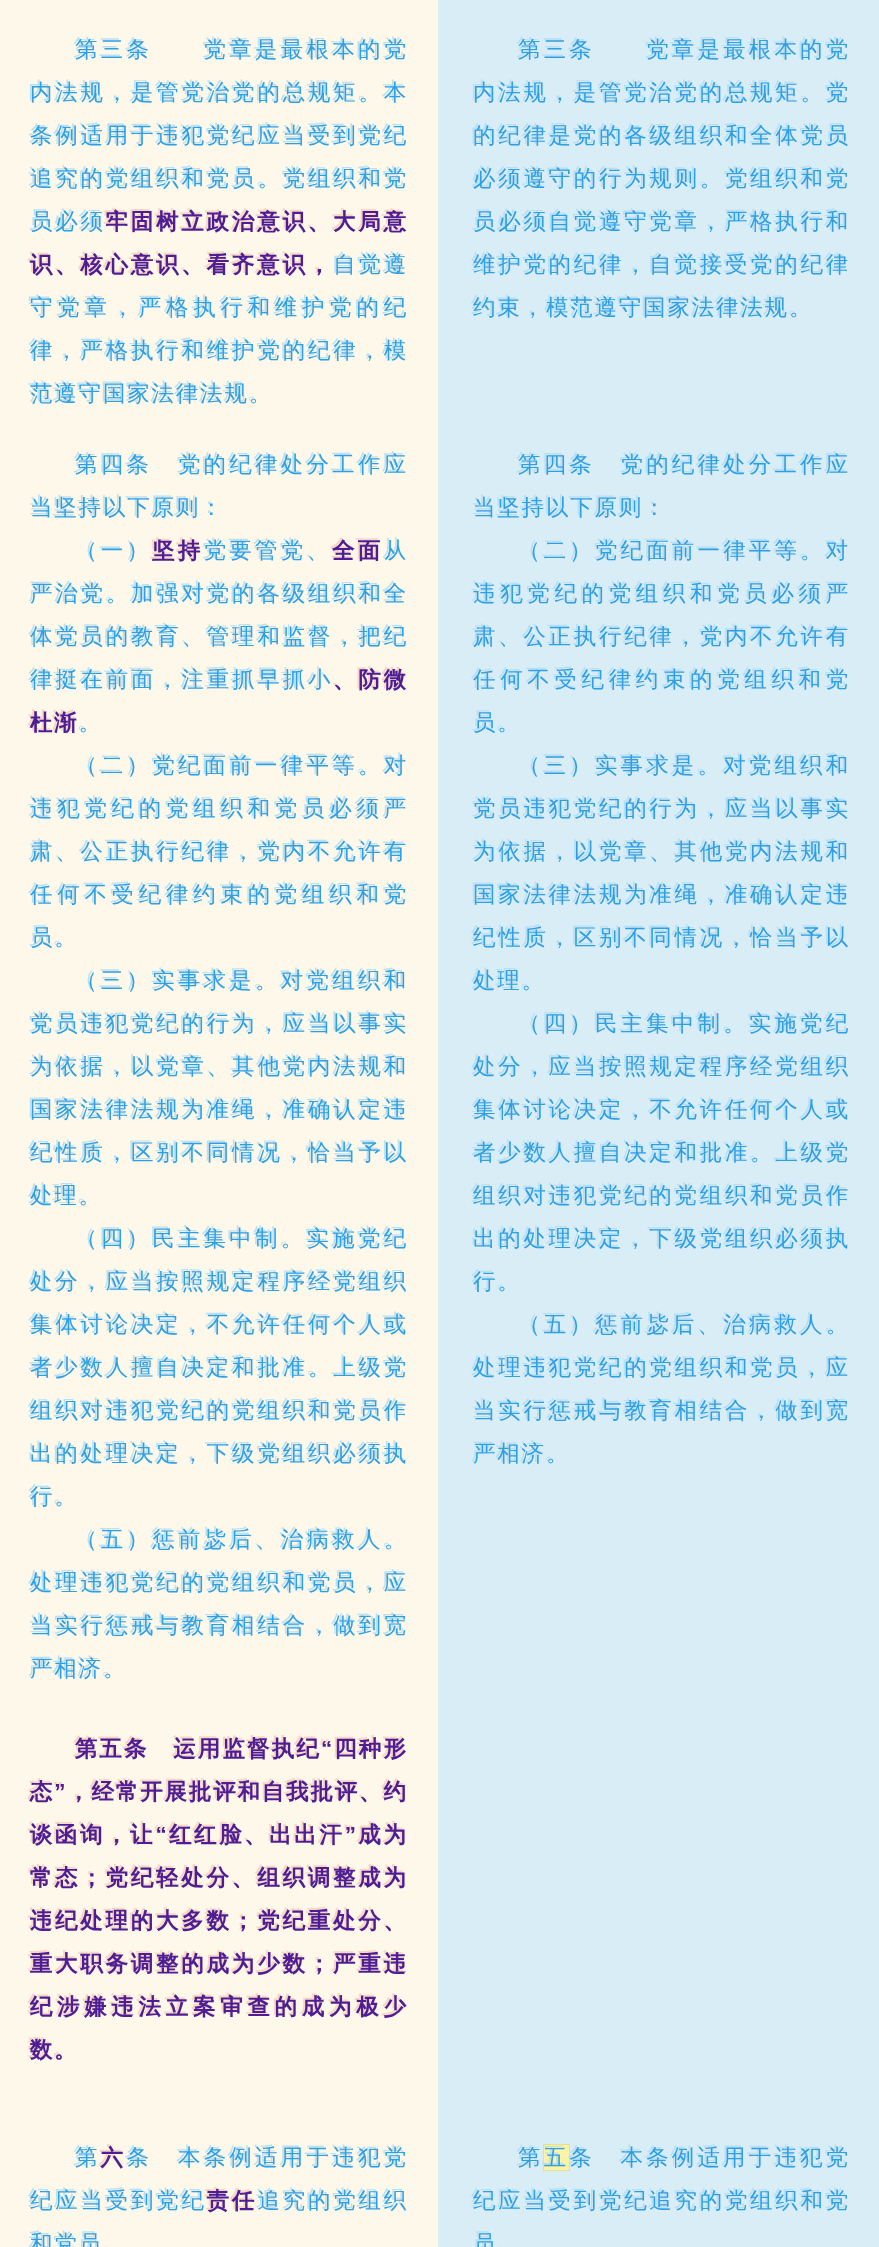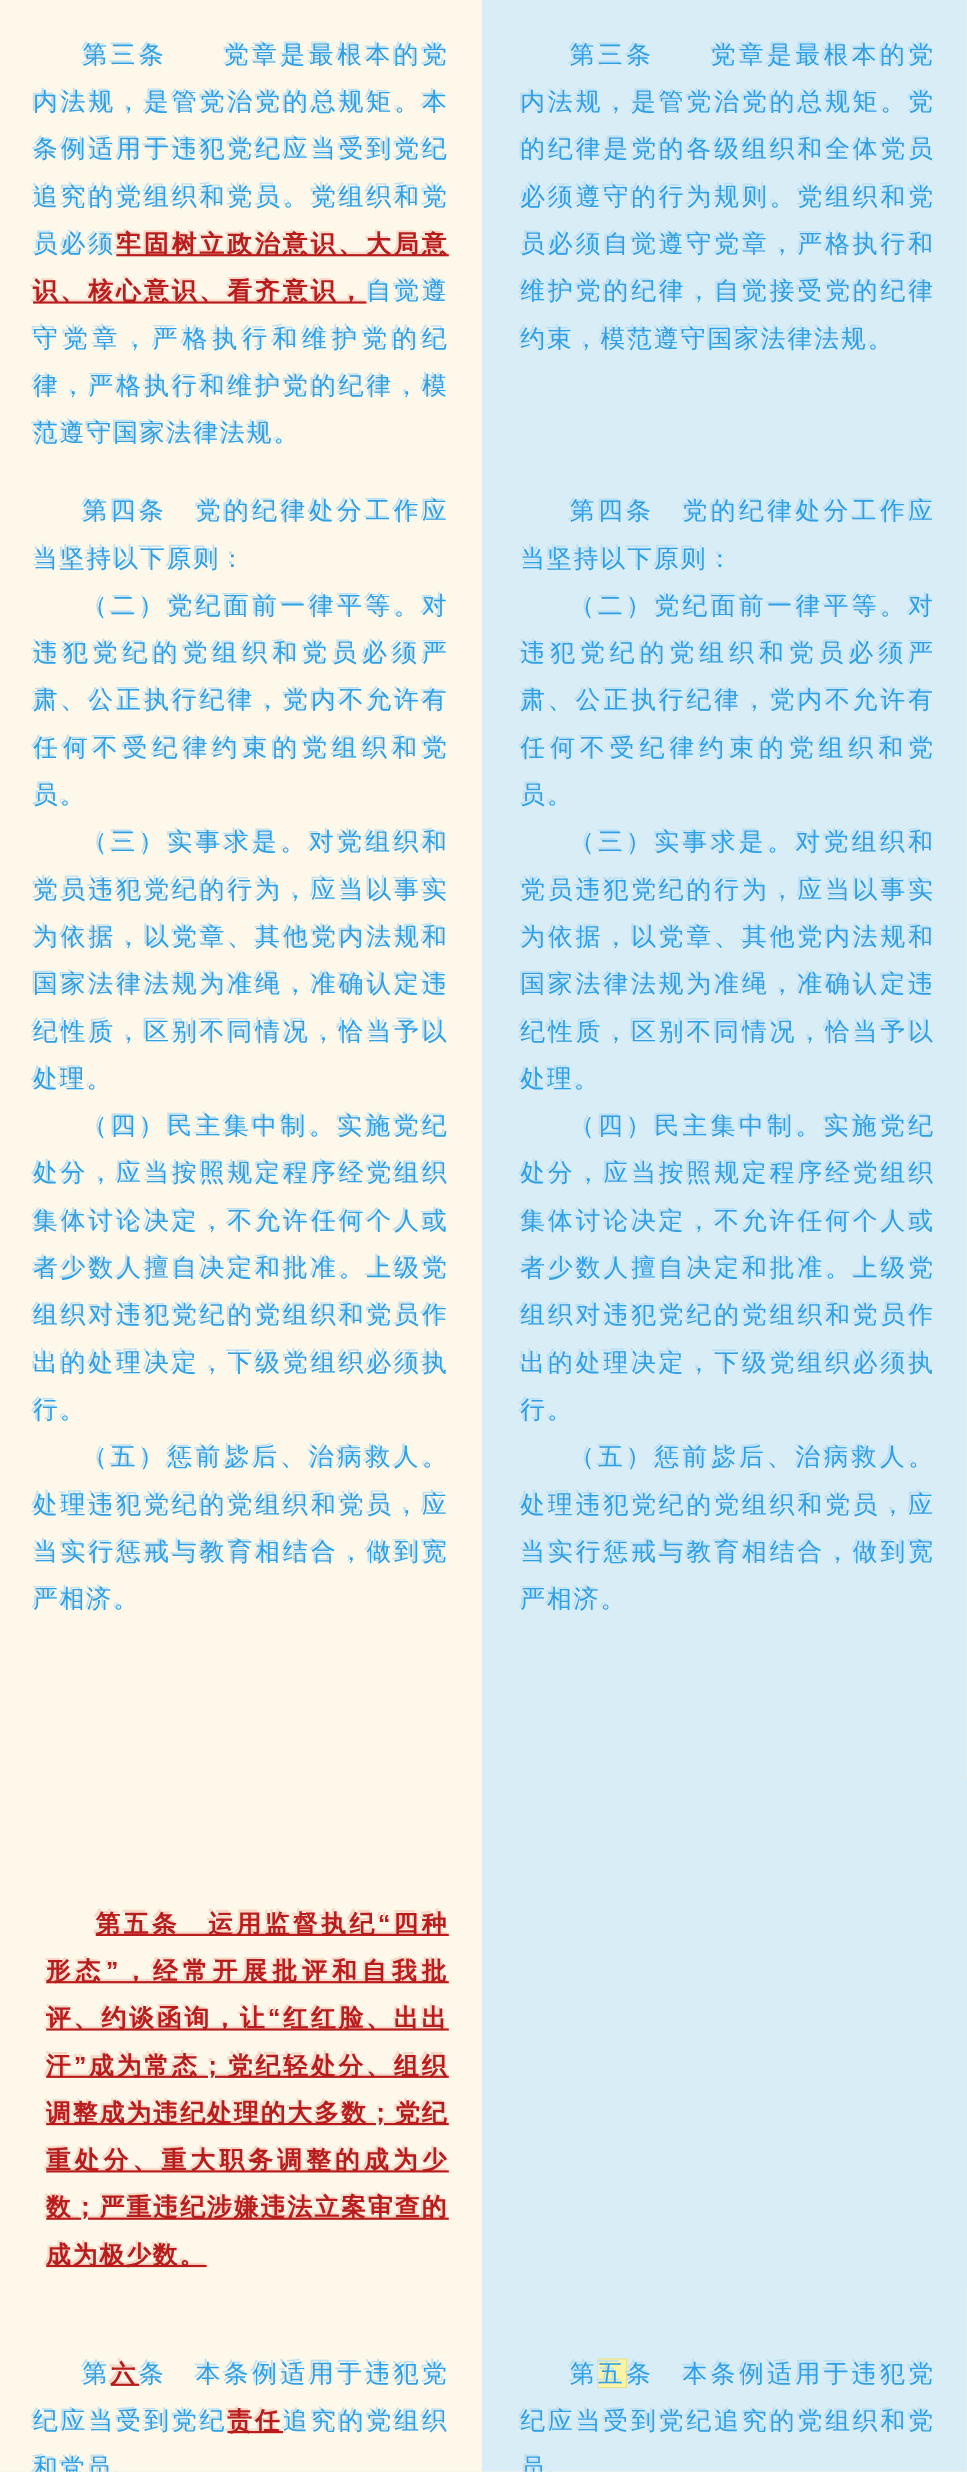--- a/index.html
+++ b/index.html
@@ -22,48 +22,48 @@
     letter-spacing:1.8px;
     text-indent:2em;
     text-align:justify;
     word-break:break-all;
   }
   .run-blue{
     color:#2f9fe3;
     text-shadow:-2px -2px 0 rgba(176,220,245,.85);
   }
   .run-red{
-    color:#b91c1c;
+    color:#4c1d95;
     font-weight:700;
     text-shadow:-2px -2px 0 rgba(248,205,189,.8);
-    text-decoration:underline;
   }
   .run-hl{
     color:#2f9fe3;
     text-shadow:-2px -2px 0 rgba(176,220,245,.85);
     background:#fbf3a6;
     box-shadow:0 0 0 1px #e3e18c;
   }
 </style>
 </head>
 <body>
 
 <div class="doc">
   <div class="col col-left">
       <div class="section" style="top: 28px;">
         <p class="para"><span class="run-blue">第三条　　党章是最根本的党内法规，是管党治党的总规矩。本条例适用于违犯党纪应当受到党纪追究的党组织和党员。党组织和党员必须</span><span class="run-red">牢固树立政治意识、大局意识、核心意识、看齐意识，</span><span class="run-blue">自觉遵守党章，严格执行和维护党的纪律，严格执行和维护党的纪律，模范遵守国家法律法规。</span></p>
       </div>
       <div class="section" style="top: 443px;">
         <p class="para"><span class="run-blue">第四条　党的纪律处分工作应当坚持以下原则：</span></p>
+        <p class="para"><span class="run-blue">（一）</span><span class="run-red">坚持</span><span class="run-blue">党要管党、</span><span class="run-red">全面</span><span class="run-blue">从严治党。加强对党的各级组织和全体党员的教育、管理和监督，把纪律挺在前面，注重抓早抓小</span><span class="run-red">、防微杜渐</span><span class="run-blue">。</span></p>
         <p class="para"><span class="run-blue">（二）党纪面前一律平等。对违犯党纪的党组织和党员必须严肃、公正执行纪律，党内不允许有任何不受纪律约束的党组织和党员。</span></p>
         <p class="para"><span class="run-blue">（三）实事求是。对党组织和党员违犯党纪的行为，应当以事实为依据，以党章、其他党内法规和国家法律法规为准绳，准确认定违纪性质，区别不同情况，恰当予以处理。</span></p>
         <p class="para"><span class="run-blue">（四）民主集中制。实施党纪处分，应当按照规定程序经党组织集体讨论决定，不允许任何个人或者少数人擅自决定和批准。上级党组织对违犯党纪的党组织和党员作出的处理决定，下级党组织必须执行。</span></p>
         <p class="para"><span class="run-blue">（五）惩前毖后、治病救人。处理违犯党纪的党组织和党员，应当实行惩戒与教育相结合，做到宽严相济。</span></p>
       </div>
-      <div class="section" style="top: 1727px; margin-left: 12px;">
+      <div class="section" style="top: 1727px;">
         <p class="para"><span class="run-red">第五条　运用监督执纪“四种形态”，经常开展批评和自我批评、约谈函询，让“红红脸、出出汗”成为常态；党纪轻处分、组织调整成为违纪处理的大多数；党纪重处分、重大职务调整的成为少数；严重违纪涉嫌违法立案审查的成为极少数。</span></p>
       </div>
       <div class="section" style="top: 2136px;">
         <p class="para"><span class="run-blue">第</span><span class="run-red">六</span><span class="run-blue">条　本条例适用于违犯党纪应当受到党纪</span><span class="run-red">责任</span><span class="run-blue">追究的党组织和党员。</span></p>
       </div>
     </div>
   <div class="col col-right">
       <div class="section" style="top: 28px;">
         <p class="para"><span class="run-blue">第三条　　党章是最根本的党内法规，是管党治党的总规矩。党的纪律是党的各级组织和全体党员必须遵守的行为规则。党组织和党员必须自觉遵守党章，严格执行和维护党的纪律，自觉接受党的纪律约束，模范遵守国家法律法规。</span></p>
       </div>

